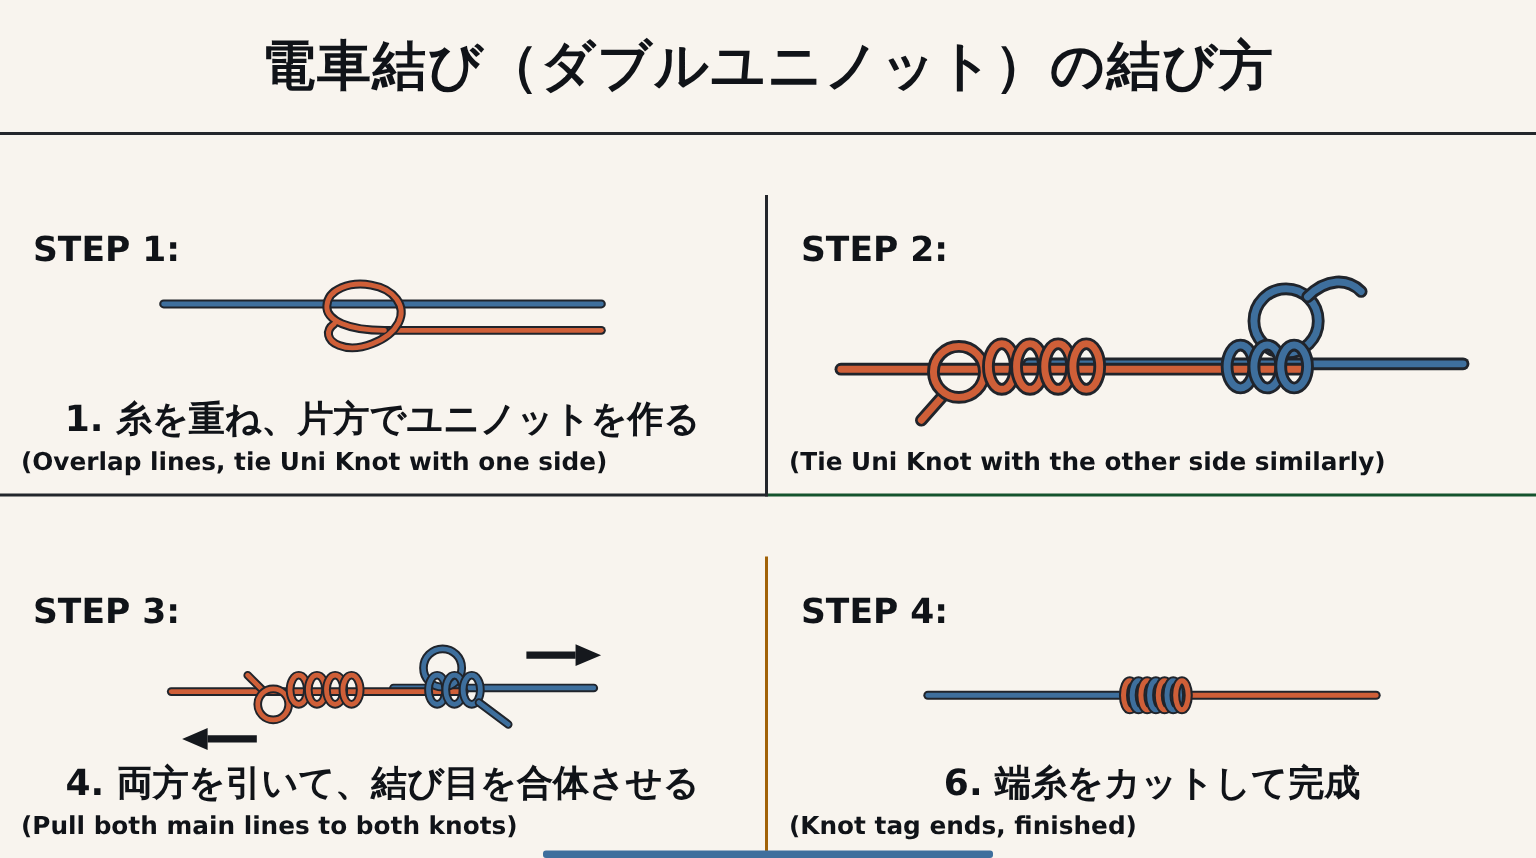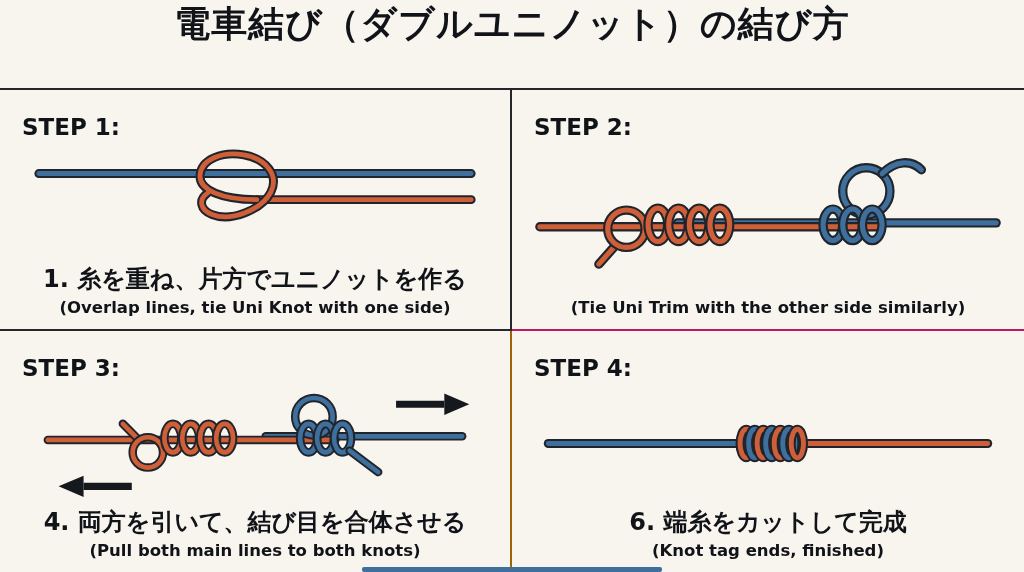--- a/index.html
+++ b/index.html
@@ -4,39 +4,39 @@
 <style>
   * { margin:0; padding:0; box-sizing:border-box; }
   html,body { width:1024px; height:572px; overflow:hidden; }
   body {
     background: var(--background, #f8f4ee);
     font-family: "DejaVu Sans", "Liberation Sans", sans-serif;
     color: var(--text, #101318);
   }
   .canvas { width:1024px; height:572px; display:flex; flex-direction:column; position:relative; }
 
-  .title-bar { height:88px; display:flex; align-items:flex-start; justify-content:center; }
+  .title-bar { height:88px; display:flex; align-items:center; justify-content:center; }
   .title { font-size:36px; font-weight:bold; letter-spacing:1px; text-align:center; }
 
   .grid {
     flex:1; display:grid;
     grid-template-columns:1fr 1fr; grid-template-rows:1fr 1fr;
     border-top:2px solid #23262b;
     min-height:0;
   }
-  .quad { position:relative; display:flex; flex-direction:column; padding:20px 14px 6px; min-height:0; }
+  .quad { position:relative; display:flex; flex-direction:column; padding:20px 14px 6px; min-height:0;margin-top:40px; }
   .q1 { border-right:2px solid #23262b; border-bottom:2px solid #23262b; }
-  .q2 { border-bottom:2px solid #be185d; }
+  .q2 { border-bottom:2px solid #14532d; }
   .q3 { border-right:2px solid #a16207; }
 
   .step-label { font-size:23px; font-weight:bold; margin:4px 0 0 8px; color:#101318; }
   .illus { flex:1; display:flex; align-items:center; justify-content:center; min-height:0; }
   .illus svg { width:472px; max-height:100%; }
   .cap-ja { text-align:center; font-size:24px; font-weight:bold; margin-bottom:3px; }
-  .cap-en { text-align:center; font-size:16.5px; font-weight:bold; margin-bottom:6px; }
+  .cap-en { text-align:left; font-size:16.5px; font-weight:bold; margin-bottom:6px; }
 
   
   svg .o { stroke:var(--outline,#20242b); stroke-width:9.5; fill:none; stroke-linecap:round; stroke-linejoin:round; }
   svg .b { stroke:var(--blue,#3e6f9d);   stroke-width:5.2; fill:none; stroke-linecap:round; stroke-linejoin:round; }
   svg .r { stroke:var(--orange,#cf5f38); stroke-width:5.2; fill:none; stroke-linecap:round; stroke-linejoin:round; }
   svg .arrow-shaft { stroke:#15181d; stroke-width:8; fill:none; }
   svg .arrow-head  { fill:#15181d; stroke:none; }
 
   .bottom-strip {
     position:absolute; bottom:0; left:50%; transform:translateX(-50%);
@@ -127,21 +127,21 @@
               <use href="#s2-btag" class="b"></use>
             <use href="#s2-bc1" class="o"></use>
               <use href="#s2-bc1" class="b"></use>
             <use href="#s2-bc2" class="o"></use>
               <use href="#s2-bc2" class="b"></use>
             <use href="#s2-bc3" class="o"></use>
               <use href="#s2-bc3" class="b"></use>
           </g>
         </svg>
       </div>
-      <p class="cap-en">(Tie Uni Trim with the other side similarly)</p>
+      <p class="cap-en">(Tie Uni Knot with the other side similarly)</p>
     </section>
 
     <section class="quad q3">
       <h2 class="step-label">STEP 3:</h2>
       <div class="illus">
         <svg viewBox="0 0 480 140" aria-hidden="true">
           <defs>
             <path id="s3-bm" d="M 472 62 H 252"></path>
             <path id="s3-om" d="M 8 66 H 330"></path>
             <path id="s3-otag" d="M 110 66 L 92 48"></path>

